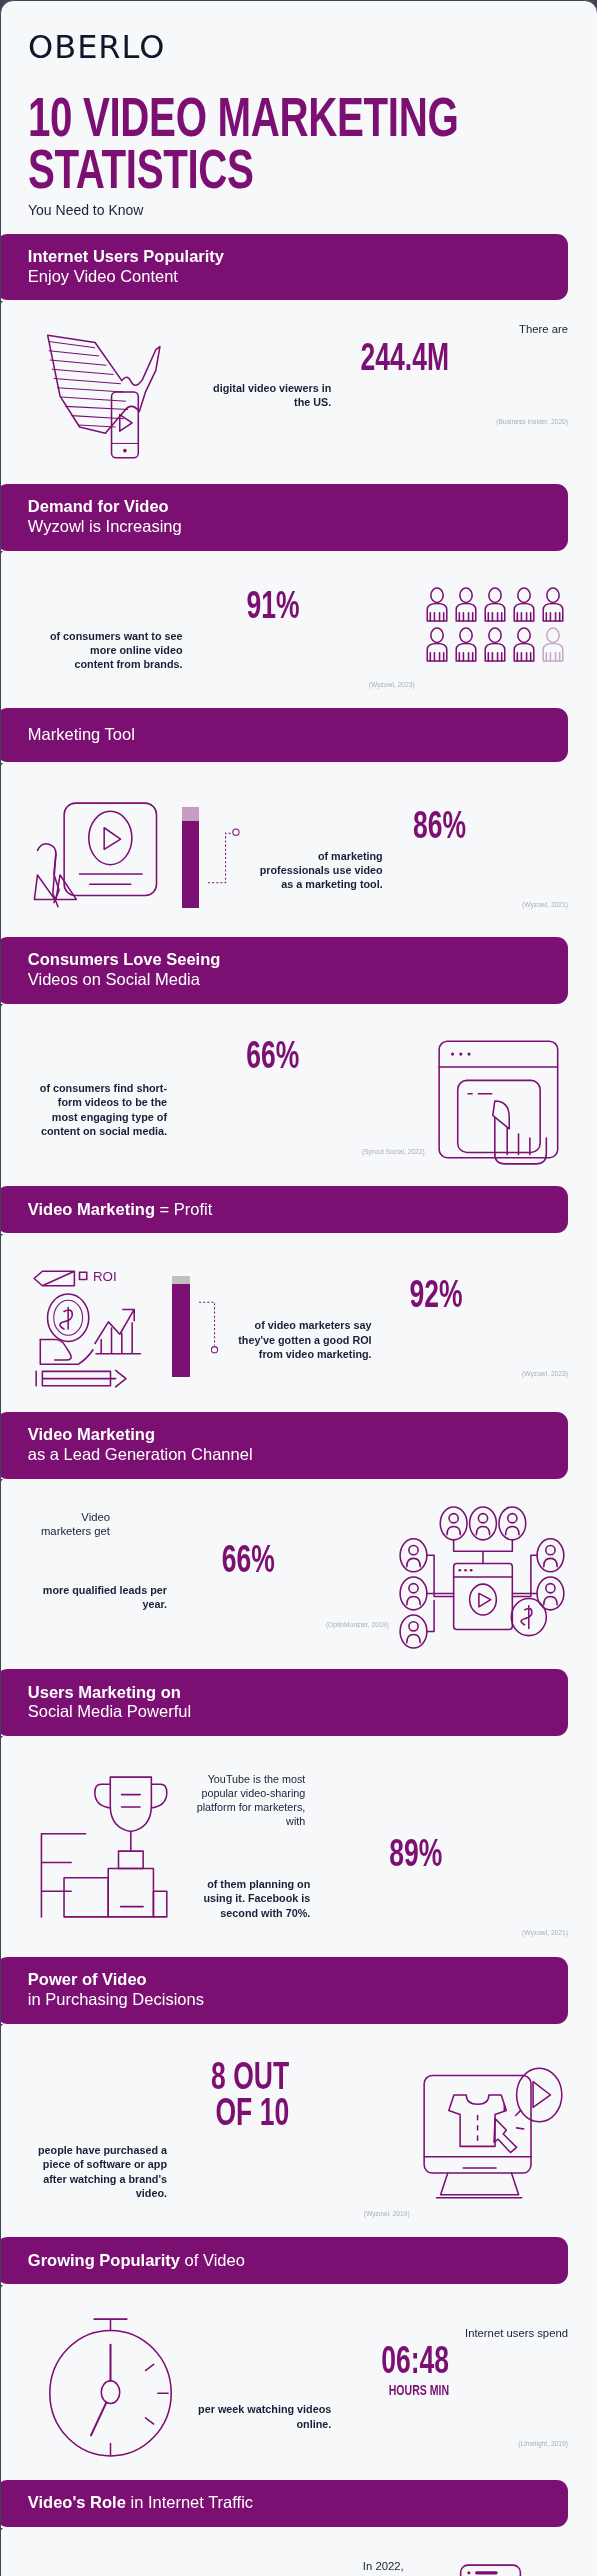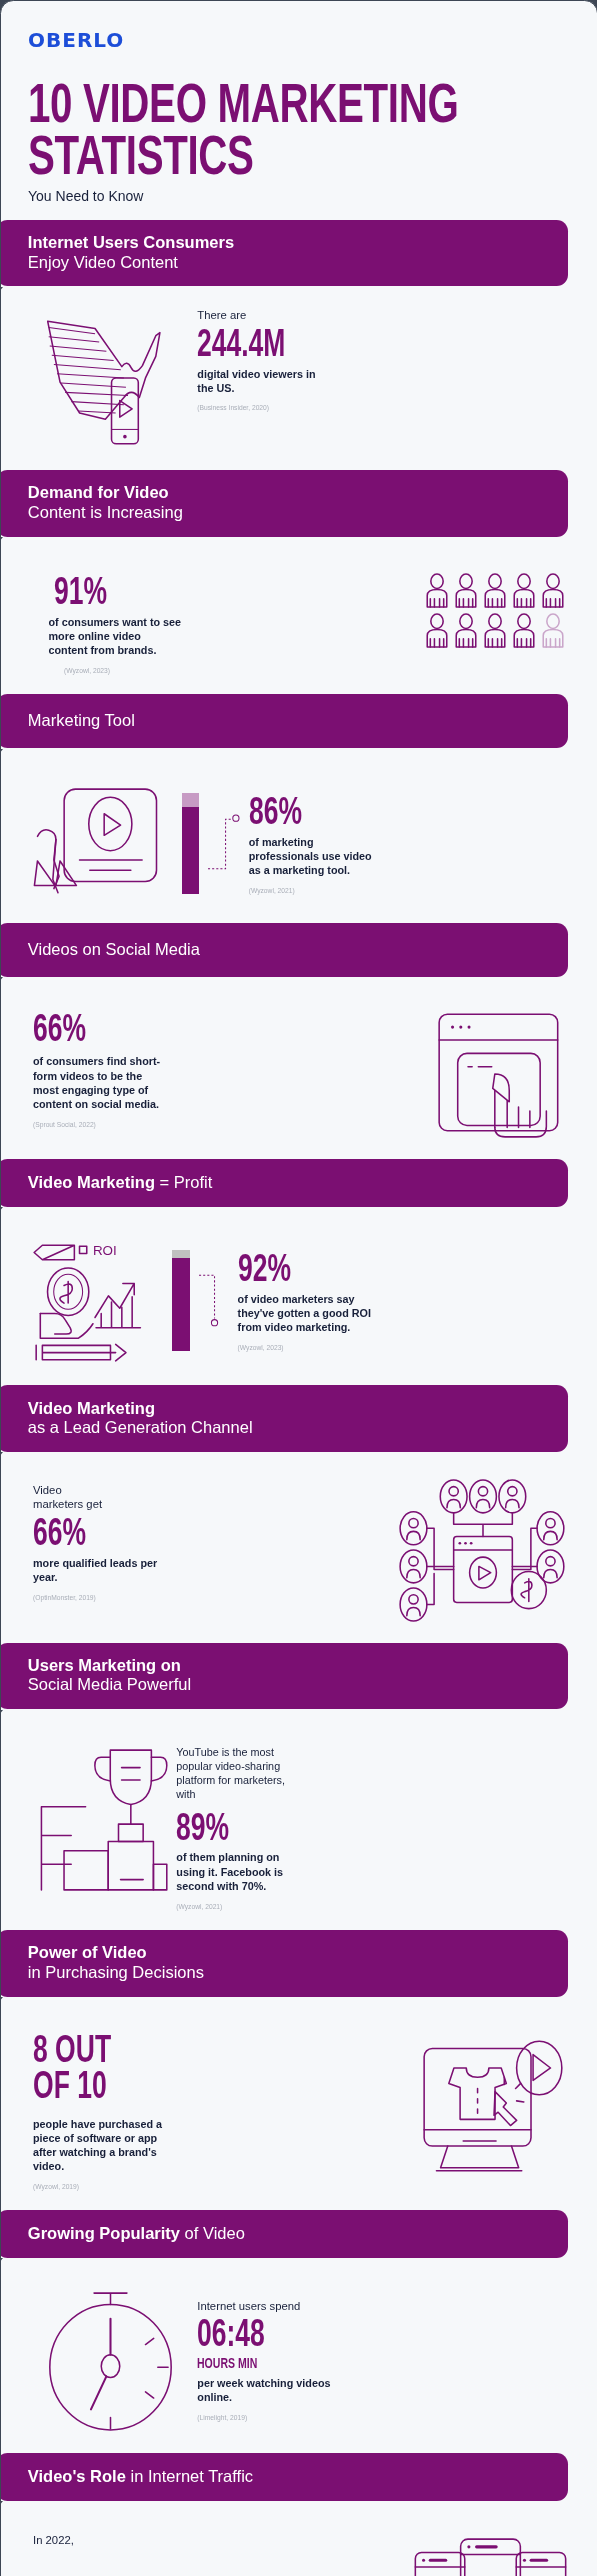--- a/index.html
+++ b/index.html
@@ -15,24 +15,24 @@
     min-height: 4122px;
     background: #f6f8fa;
     border-radius: 13.4px;
     border: 1.5px solid #3d4654;
     overflow: hidden;
   }
 
   
   .header { padding: 27px 0 0 27px; }
   .logo {
-    font-size: 20px;
-    font-weight: 700;
+    font-size: 32px;
+    font-weight: 400;
     letter-spacing: 1px;
-    color: #1d4ed8;
+    color: #0f172a;
     font-family: "DejaVu Sans", sans-serif;
   }
   .title {
     margin-top: 25px;
     font-family: "Liberation Sans Narrow", "Liberation Sans", sans-serif;
     font-size: 56px;
     line-height: 0.92;
     font-weight: 700;
     color: #7b0f72;
     letter-spacing: -0.5px;
@@ -75,21 +75,21 @@
 
   
   .stat {
     display: flex;
     align-items: flex-start;
     gap: 9.3px;
     padding: 24px 29px 20.6px 32px;
     min-height: 155px;
   }
   .col-art { flex: 0 0 auto; display: flex; align-items: center; justify-content: center; }
-  .col-txt { flex: 1 1 auto; }
+  .col-txt { flex: 1 1 auto; text-align: right; }
   .big {
     font-family: "Liberation Sans Narrow", "Liberation Sans", sans-serif;
     font-size: 39px;
     font-weight: 700;
     color: #7b0f72;
     line-height: 0.94;
     transform: scaleX(0.68);
     transform-origin: left center;
     white-space: nowrap;
   }
@@ -121,21 +121,21 @@
     <div class="logo">OBERLO</div>
     <div class="title">
       <div>10 VIDEO MARKETING</div>
       <div>STATISTICS</div>
     </div>
     <div class="subtitle">You Need to Know</div>
   </div>
   <div class="spacer"></div>
 
   <div class="banner">
-    <span class="l1">Internet Users Consumers</span>
+    <span class="l1">Internet Users Popularity</span>
     <span class="l2">Enjoy Video Content</span>
   </div>
   <div class="stat">
     <div class="col-art">
       <svg width="155" height="139" viewBox="0 0 300 270" aria-hidden="true">
         <path class="ln" d="M28 22 L120 36 L172 110 Q182 96 190 112 Q198 128 212 108 L238 50 L246 44 L238 90 L218 132 L206 170 Q190 150 176 170 L140 212 L90 200 L52 140 Z"></path>
         <g class="ln2">
           <path d="M30 34 L120 46"></path>
             <path d="M30 52 L128 62"></path>
             <path d="M32 70 L142 80"></path>
@@ -156,21 +156,21 @@
     <div class="col-txt">
       <div class="lead">There are</div>
       <div class="big">244.4M</div>
       <div class="body">digital video viewers in the US.</div>
       <div class="src">(Business Insider, 2020)</div>
     </div>
   </div>
 
   <div class="banner">
     <span class="l1">Demand for Video</span>
-    <span class="l2">Content is Increasing</span>
+    <span class="l2">Wyzowl is Increasing</span>
   </div>
   <div class="stat" style="padding-top:36px">
     <div class="col-txt">
       <div class="big" style="margin-left:20.6px">91%</div>
       <div class="body" style="margin-left:15.5px">of consumers want to see more online video content from brands.</div>
       <div class="src" style="margin-left:31px">(Wyzowl, 2023)</div>
     </div>
     <div class="col-art">
       <div class="people">
         <svg width="26" height="37" viewBox="0 0 50 72">
@@ -255,20 +255,21 @@
       </svg>
     </div>
     <div class="col-txt">
       <div class="big">86%</div>
       <div class="body">of marketing professionals use video as a marketing tool.</div>
       <div class="src">(Wyzowl, 2021)</div>
     </div>
   </div>
 
   <div class="banner">
+    <span class="l1">Consumers Love Seeing</span>
     <span class="l2">Videos on Social Media</span>
   </div>
   <div class="stat" style="padding-top:33px">
     <div class="col-txt">
       <div class="big">66%</div>
       <div class="body" style="margin-top:8px">of consumers find short-form videos to be the most engaging type of content on social media.</div>
       <div class="src">(Sprout Social, 2022)</div>
     </div>
     <div class="col-art">
       <svg width="134" height="129" viewBox="0 0 260 250" aria-hidden="true">

